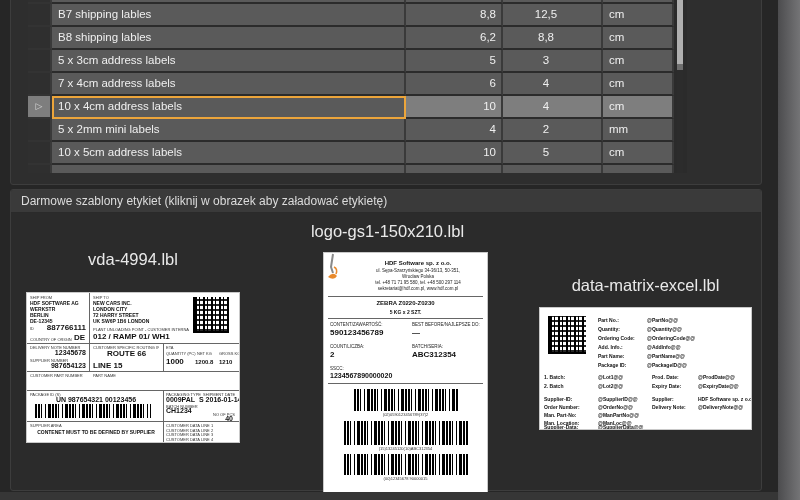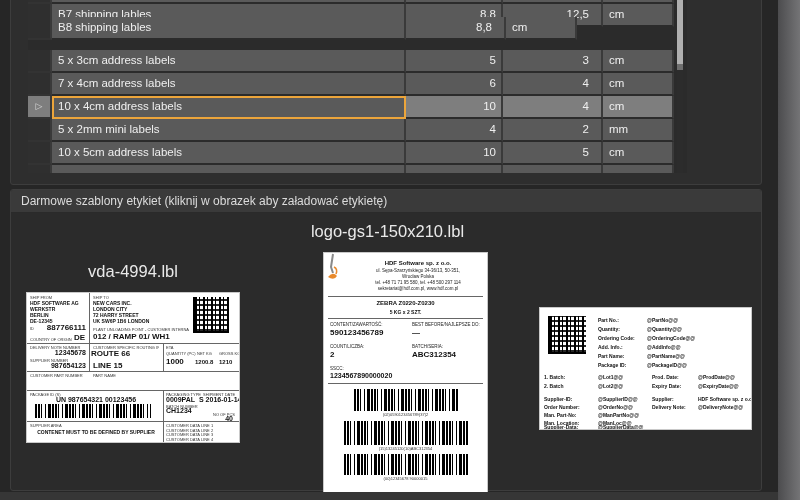--- a/index.html
+++ b/index.html
@@ -13,21 +13,21 @@
         border-radius:2px 2px 0 0;}
   
   #grid{position:absolute;left:28px;top:0;width:659px;height:173px;overflow:hidden;background:#2b2b2b;}
   .trow{position:absolute;left:0;width:646px;height:23px;display:flex;}
   .cell{box-sizing:border-box;background:#5a5a5a;border-bottom:2px solid #2b2b2b;border-right:2px solid #3a3a3a;
         color:#efefef;font-size:11.5px;line-height:21px;white-space:nowrap;overflow:hidden;}
   .gut{width:24px;background:#2f2f2f;border-right:2px solid #3a3a3a;border-bottom:2px solid #333;
        text-align:center;color:#d8d8d8;font-size:9px;}
   .c-name{width:354px;padding-left:6px;}
   .c-w{width:97px;text-align:right;padding-right:5px;}
-  .c-h{width:100px;text-align:right;padding-right:12px;}
+  .c-h{width:100px;text-align:center;padding-right:12px;}
   .c-u{width:71px;padding-left:6px;}
   .sel .cell{background:#7e7e7e;}
   .sel .c-name{background:#5a5a5a;border:2px solid #eca53b;line-height:17px;padding-left:4px;}
   #vscroll{position:absolute;left:677px;top:0;width:6px;height:173px;background:#2c2c2c;}
   #vscroll-thumb{position:absolute;left:0;top:0;width:6px;height:64px;background:#b0b0b0;}
   #vscroll-thumb-end{position:absolute;left:0;top:64px;width:6px;height:6px;background:#6e6e6e;}
   
   .tpl-title{position:absolute;text-align:center;font-size:16.5px;color:#e9e9e9;white-space:nowrap;}
   .lbl-box{position:absolute;background:#fff;color:#111;border:1px solid #c9c9c9;box-sizing:border-box;overflow:hidden;}
   .lbl-box span,.lbl-box div{position:absolute;white-space:nowrap;}
@@ -66,23 +66,24 @@
         <div class="cell c-u"></div>
     </div>
 
     <div class="trow" style="top:4px">
       <div class="cell gut"></div>
       <div class="cell c-name">B7 shipping lables</div>
       <div class="cell c-w">8,8</div>
       <div class="cell c-h">12,5</div>
       <div class="cell c-u">cm</div>
     </div>
-    <div class="trow" style="top:17px">
+    <div class="trow" style="top:27px">
       <div class="cell gut"></div>
       <div class="cell c-name">B8 shipping lables</div>
+      <div class="cell c-w">6,2</div>
       <div class="cell c-h">8,8</div>
       <div class="cell c-u">cm</div>
     </div>
     <div class="trow" style="top:50px">
       <div class="cell gut"></div>
       <div class="cell c-name">5 x 3cm address labels</div>
       <div class="cell c-w">5</div>
       <div class="cell c-h">3</div>
       <div class="cell c-u">cm</div>
     </div>
@@ -127,22 +128,23 @@
   <div id="vscroll">
     <div id="vscroll-thumb"></div>
     <div id="vscroll-thumb-end"></div>
   </div>
 
   <div class="panel" id="bottom-panel">
     <div id="panel-header-bar">
       <span>Darmowe szablony etykiet (kliknij w obrazek aby załadować etykietę)</span>
     </div>
 
-    <div class="tpl-title" style="left:15px;top:72px;width:214px">vda-4994.lbl</div>
+    <div class="tpl-title" style="left:15px;top:60px;width:214px">vda-4994.lbl</div>
     <div class="tpl-title" style="left:294px;top:32px;width:165px">logo-gs1-150x210.lbl</div>
+    <div class="tpl-title" style="left:528px;top:86px;width:213px">data-matrix-excel.lbl</div>
 
     <div class="lbl-box" style="left:15px;top:102px;width:214px;height:151px">
       <span class="cap" style="left:3px;top:2px">SHIP FROM</span>
       <span class="v5" style="left:3px;top:7px">HDF SOFTWARE AG</span>
       <span class="v5" style="left:3px;top:13px">WERKSTR</span>
       <span class="v5" style="left:3px;top:19px">BERLIN</span>
       <span class="v5" style="left:3px;top:25px">DE-12345</span>
       <span class="cap" style="left:3px;top:33px">ID</span>
       <span class="v8" style="left:3px;top:30px;width:56px;text-align:right">887766111</span>
       <span class="cap" style="left:3px;top:44px">COUNTRY OF ORIGIN</span>
@@ -158,21 +160,21 @@
       <span class="v8" style="left:66px;top:39px">012 / RAMP 01/ WH1</span>
       <div class="dmc" style="left:166px;top:4px;width:34px;height:34px"></div>
 
       <div class="hline" style="left:0;top:50px;width:212px"></div>
       <span class="cap" style="left:3px;top:52px">DELIVERY NOTE NUMBER</span>
       <span class="v7" style="left:3px;top:56px;width:56px;text-align:right">12345678</span>
       <span class="cap" style="left:3px;top:65px">SUPPLIER NUMBER</span>
       <span class="v7" style="left:3px;top:69px;width:56px;text-align:right">987654123</span>
       <div class="vline" style="left:62px;top:50px;height:28px"></div>
       <span class="cap" style="left:66px;top:52px;width:66px;overflow:hidden">CUSTOMER SPECIFIC ROUTING INFORMATION</span>
-      <span class="v8" style="left:64px;top:56px">ROUTE 66</span>
+      <span class="v8" style="left:80px;top:56px">ROUTE 66</span>
       <span class="v8" style="left:66px;top:68px">LINE 15</span>
       <div class="vline" style="left:136px;top:50px;height:28px"></div>
       <span class="cap" style="left:139px;top:52px">ETA</span>
       <span class="cap" style="left:139px;top:58px">QUANTITY (PC)</span>
       <span class="cap" style="left:170px;top:58px">NET KG</span>
       <span class="cap" style="left:192px;top:58px">GROSS KG</span>
       <span class="v8" style="left:139px;top:64px">1000</span>
       <span class="v6" style="left:168px;top:66px">1200.8</span>
       <span class="v6" style="left:192px;top:66px">1210</span>
 

